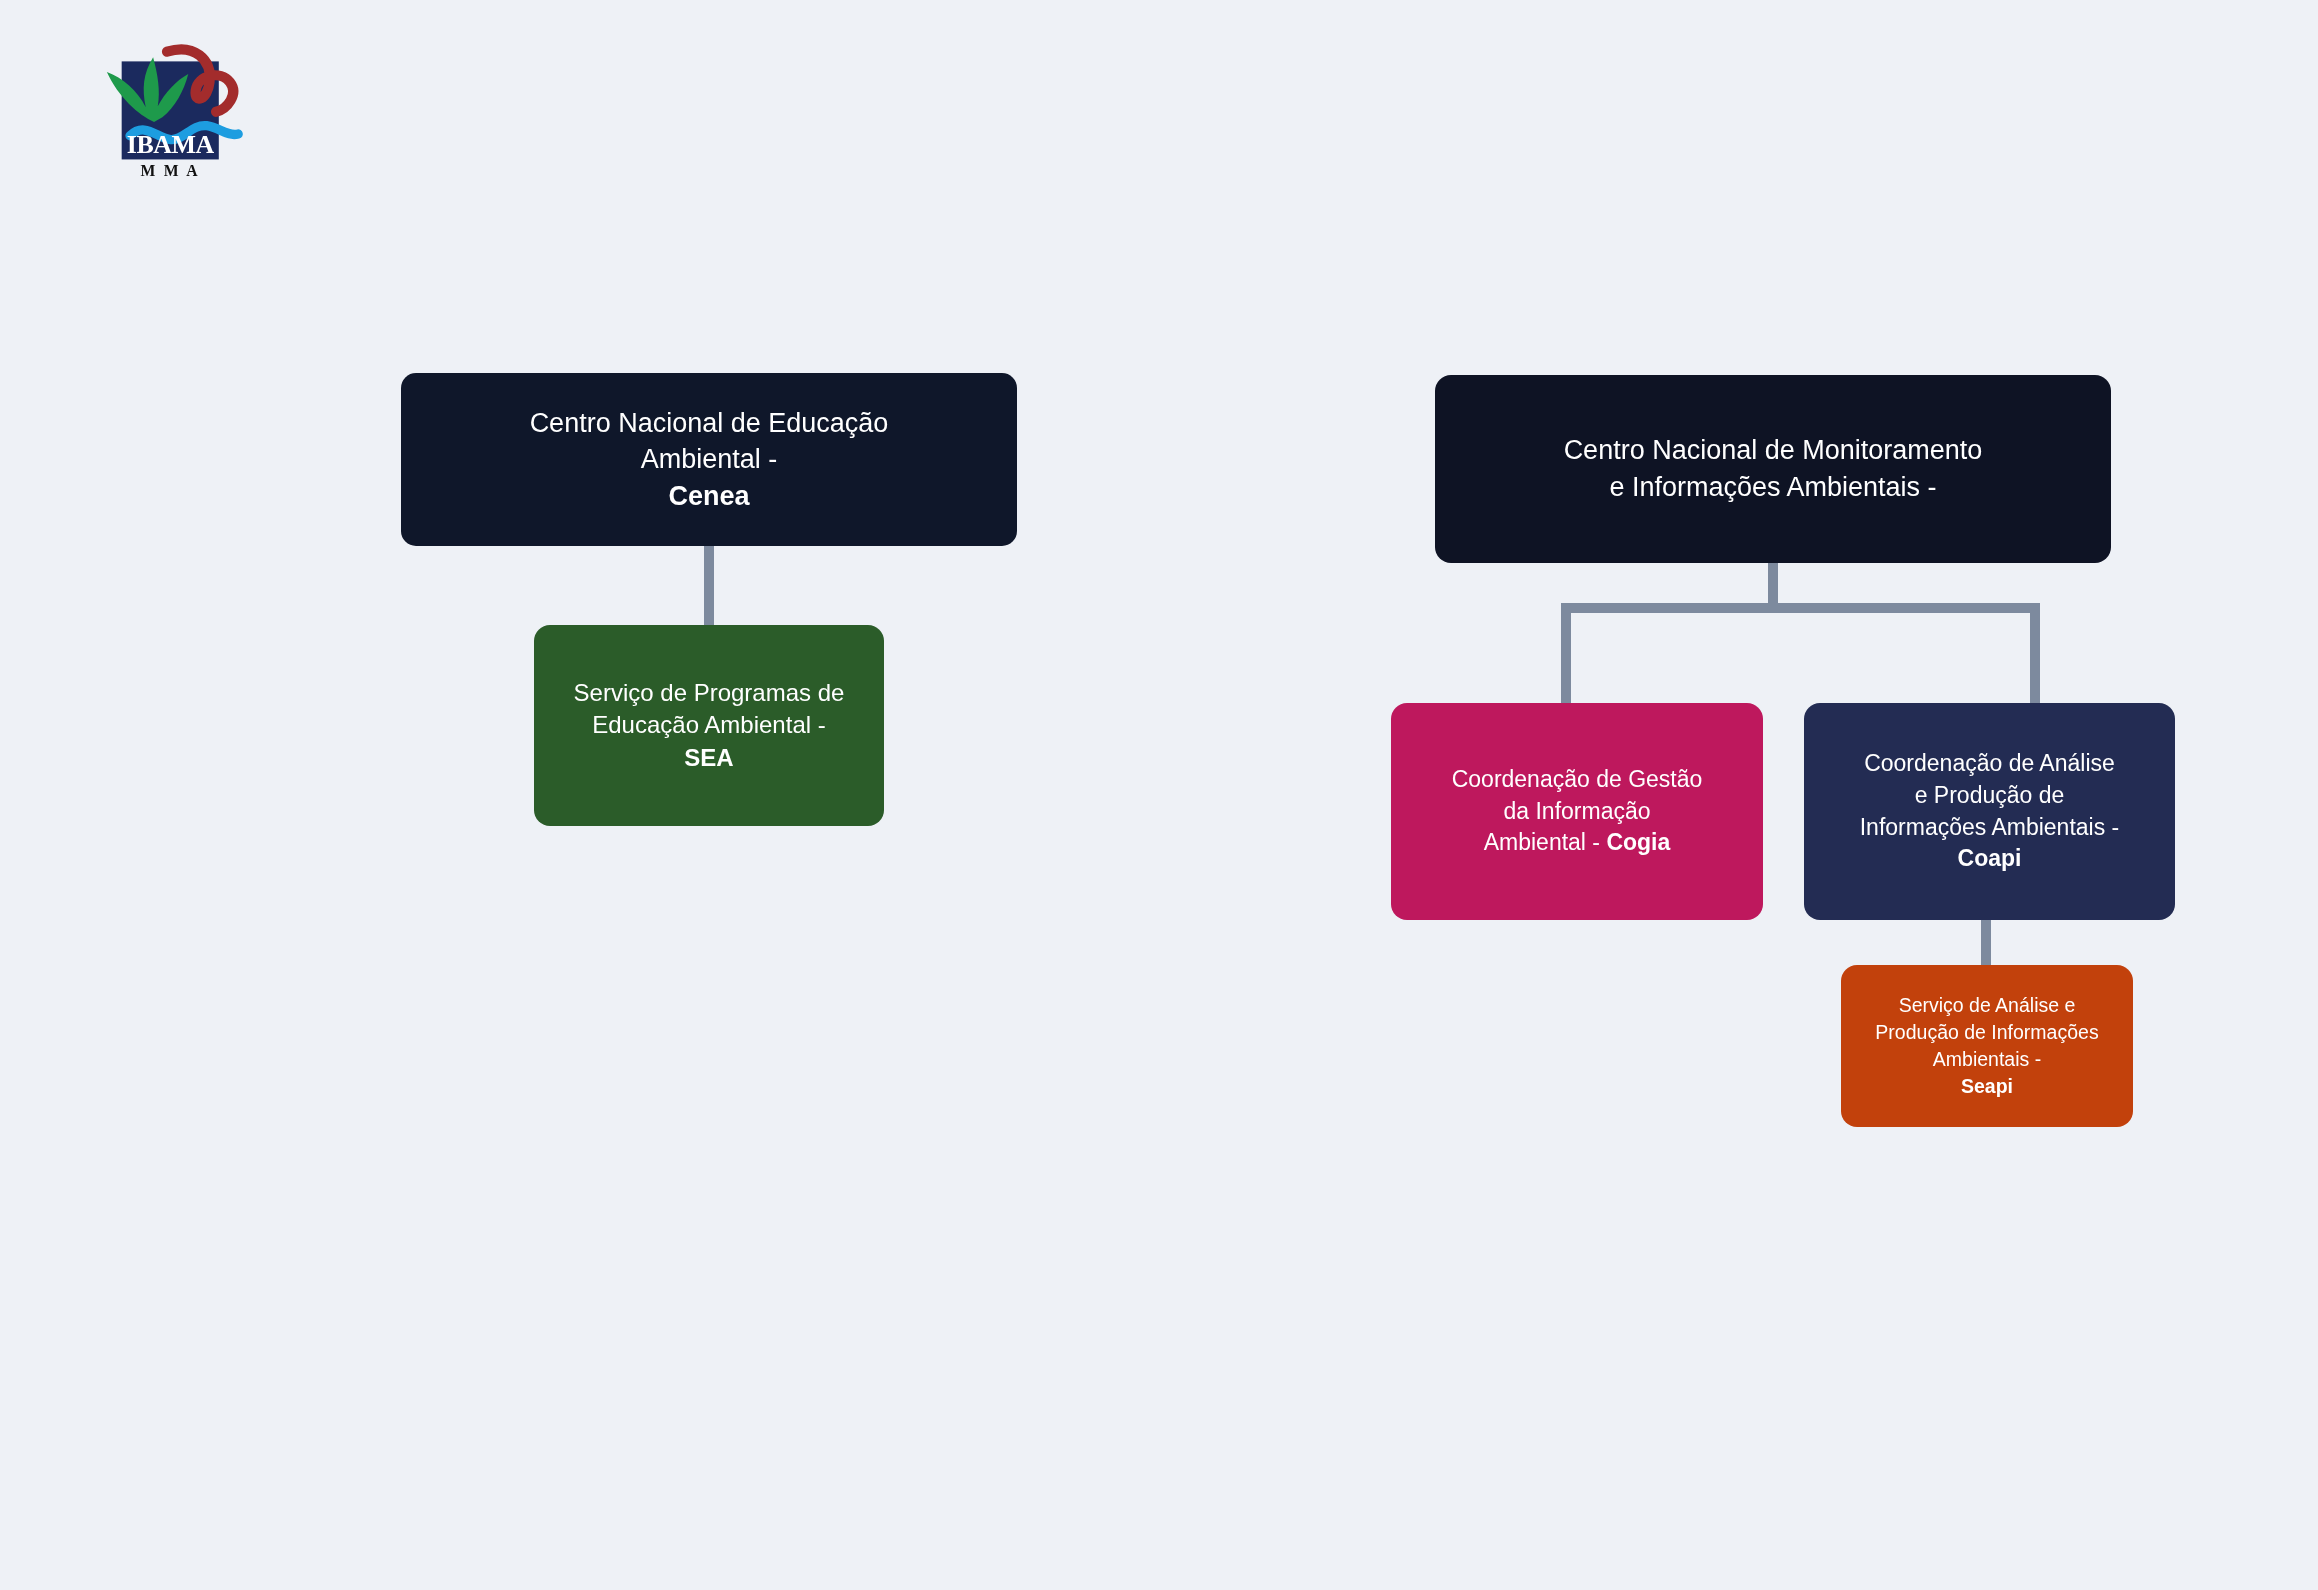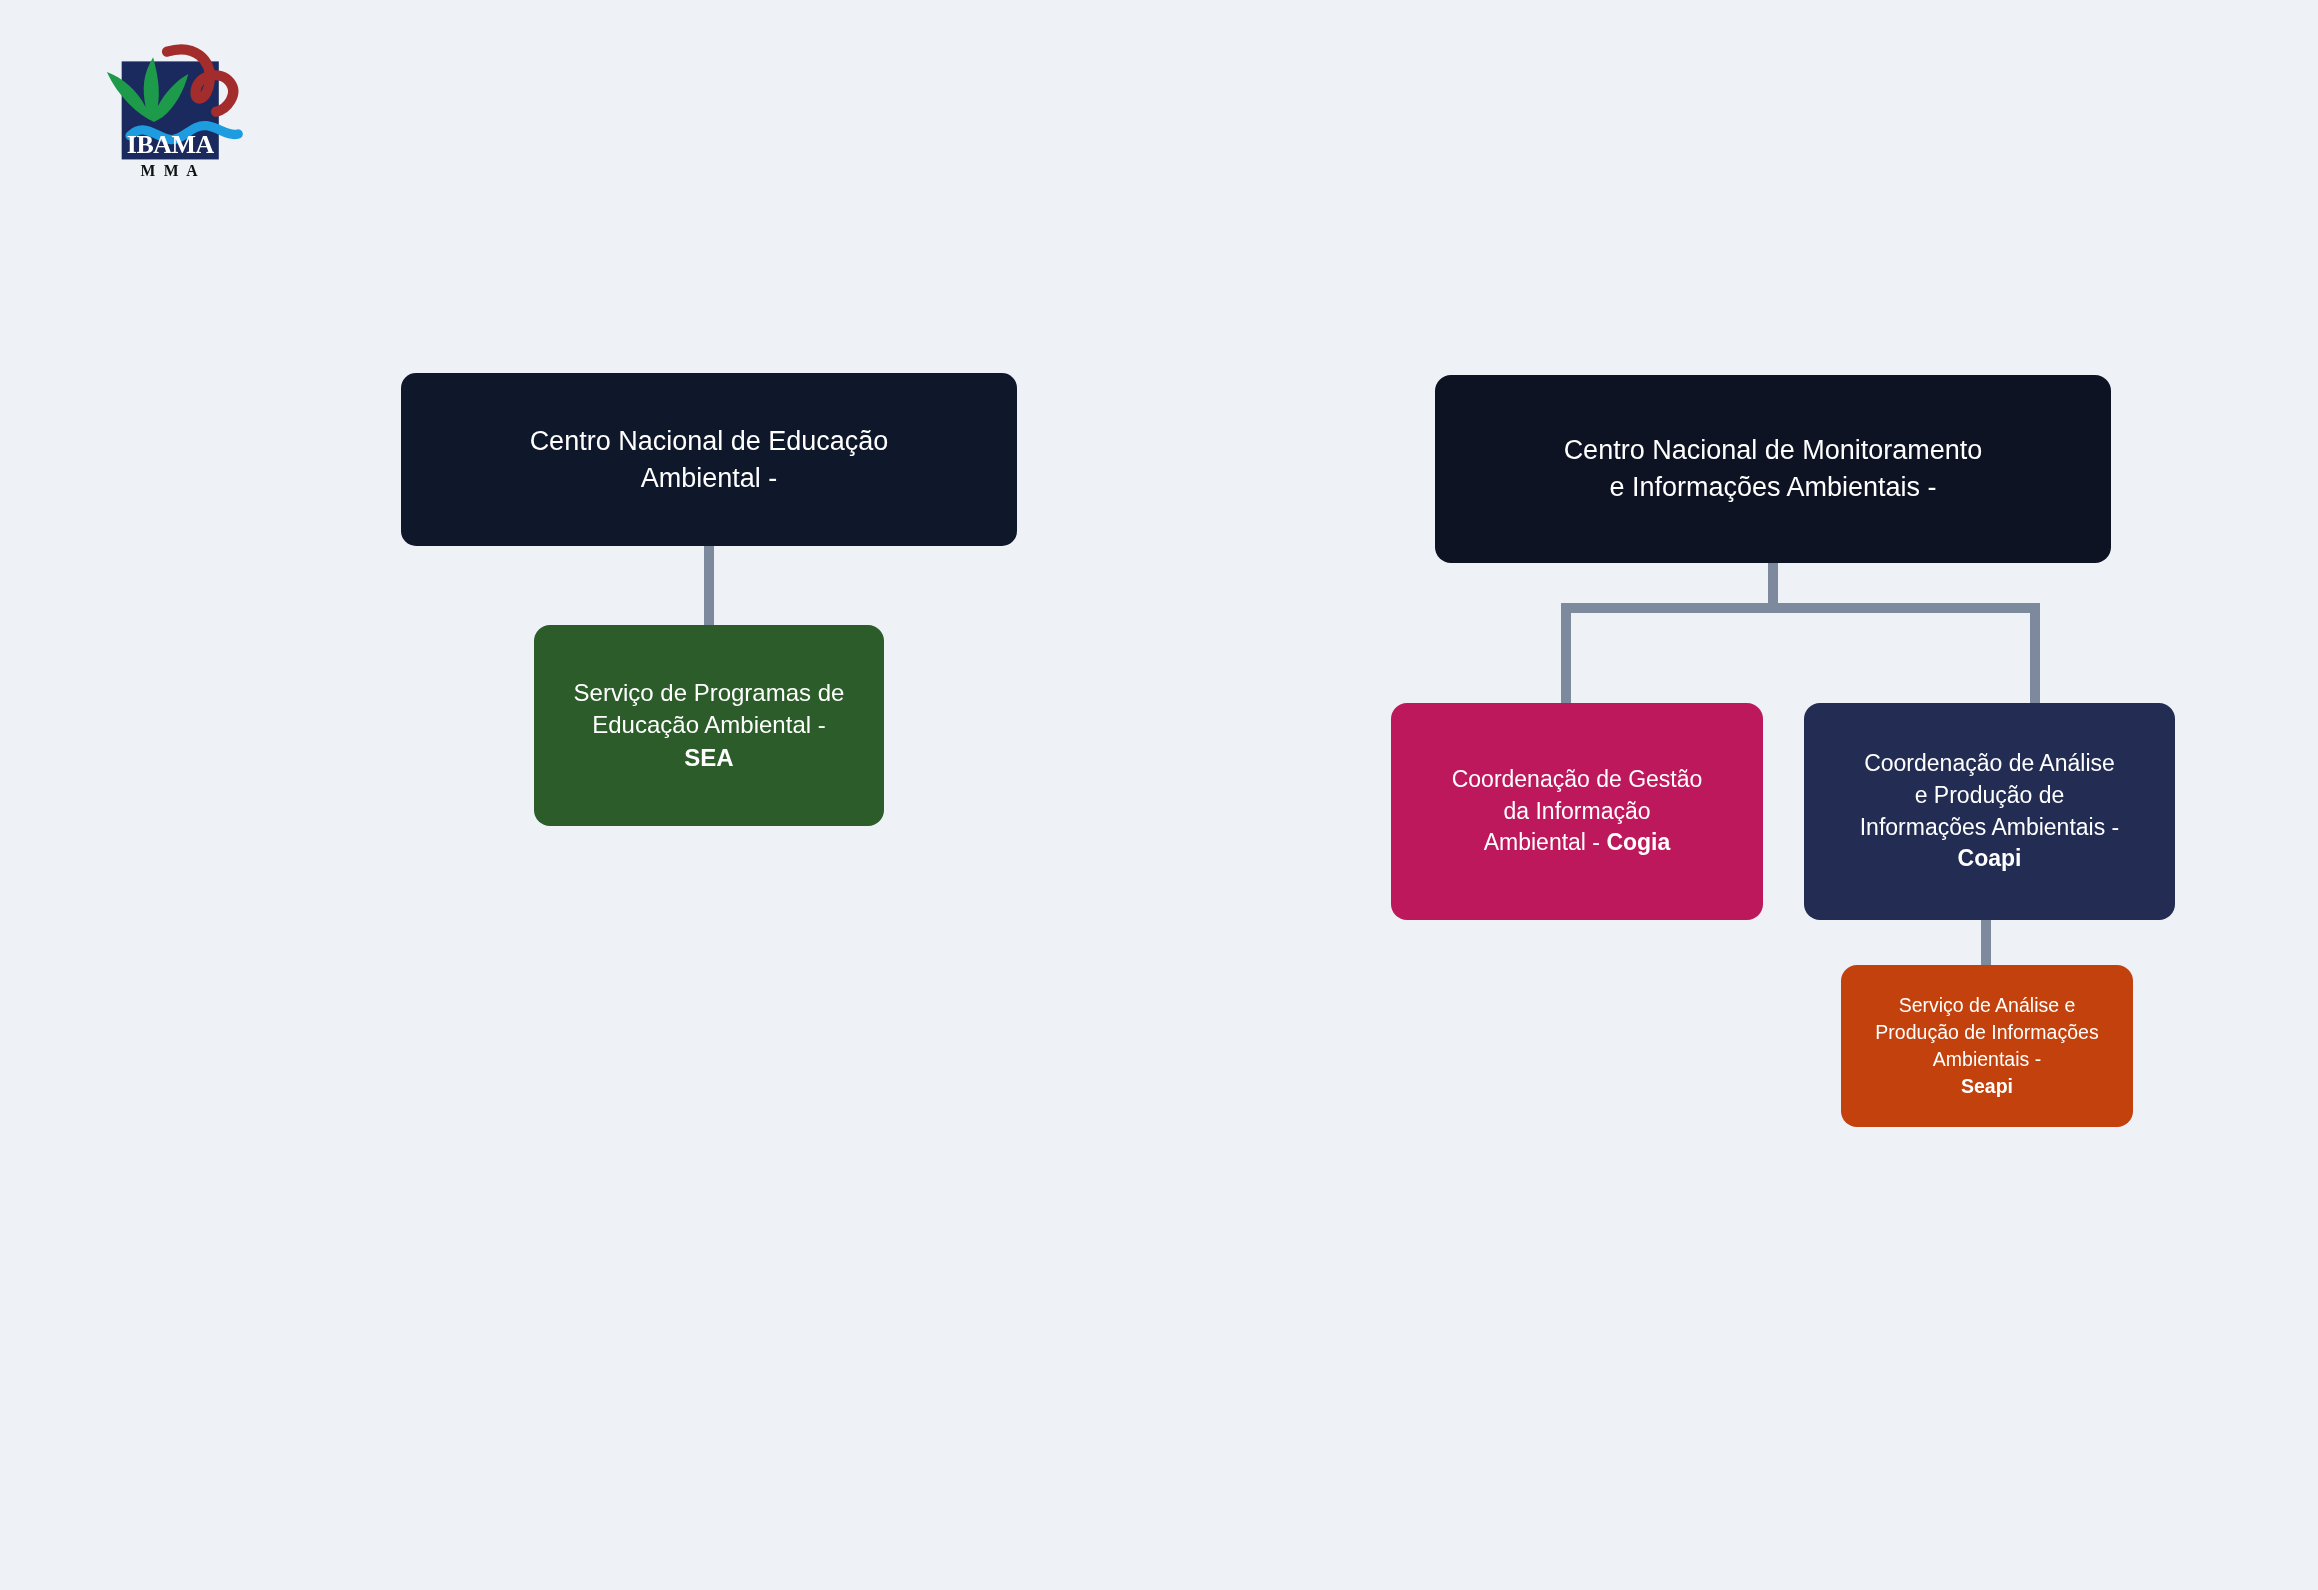--- a/index.html
+++ b/index.html
@@ -93,20 +93,21 @@
   <div class="conn" style="left:1561px; top:603px; width:479px; height:10.2px;"></div>
   <div class="conn" style="left:1561px; top:603px; width:10.2px; height:101px;"></div>
   <div class="conn" style="left:2030px; top:603px; width:10.2px; height:101px;"></div>
 
   <div class="conn" style="left:1981px; top:920px; width:10.2px; height:46px;"></div>
 
   <div class="node n-cenea" style="left:401px; top:373px; width:616px; height:173px;">
     <span class="txt" style="font-size:27px; line-height:1.34;">
       <span class="ttl">Centro Nacional de Educação</span>
       <span class="ttl">Ambiental -</span>
+      <span class="acr">Cenea</span>
     </span>
   </div>
 
   <div class="node n-sea" style="left:534px; top:625px; width:350px; height:201px;">
     <span class="txt" style="font-size:24px; line-height:1.36;">
       <span class="ttl">Serviço de Programas de</span>
       <span class="ttl">Educação Ambiental -</span>
       <span class="acr">SEA</span>
     </span>
   </div>

